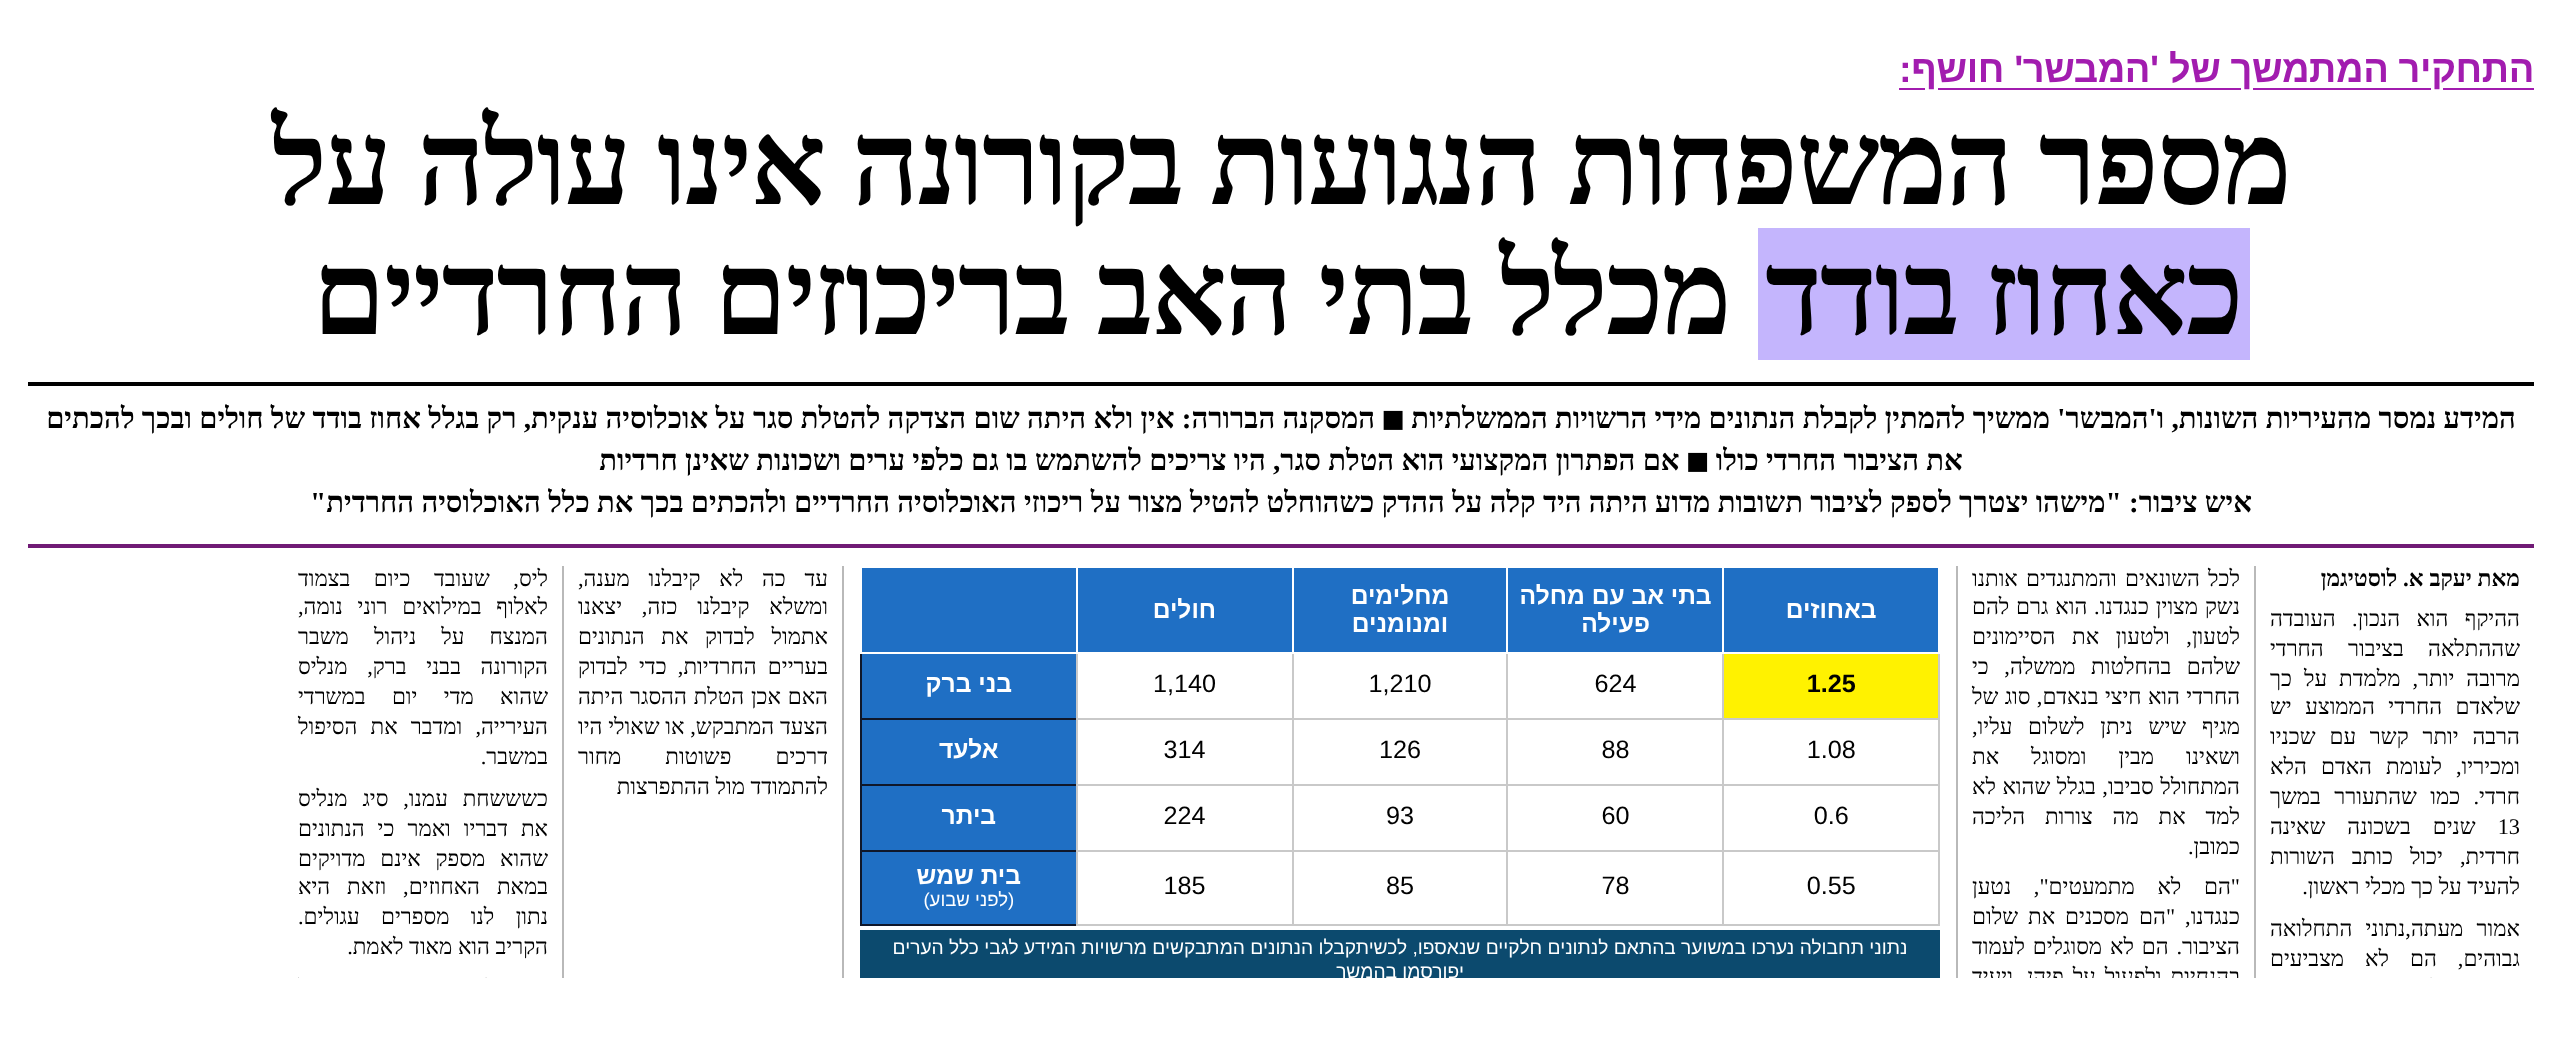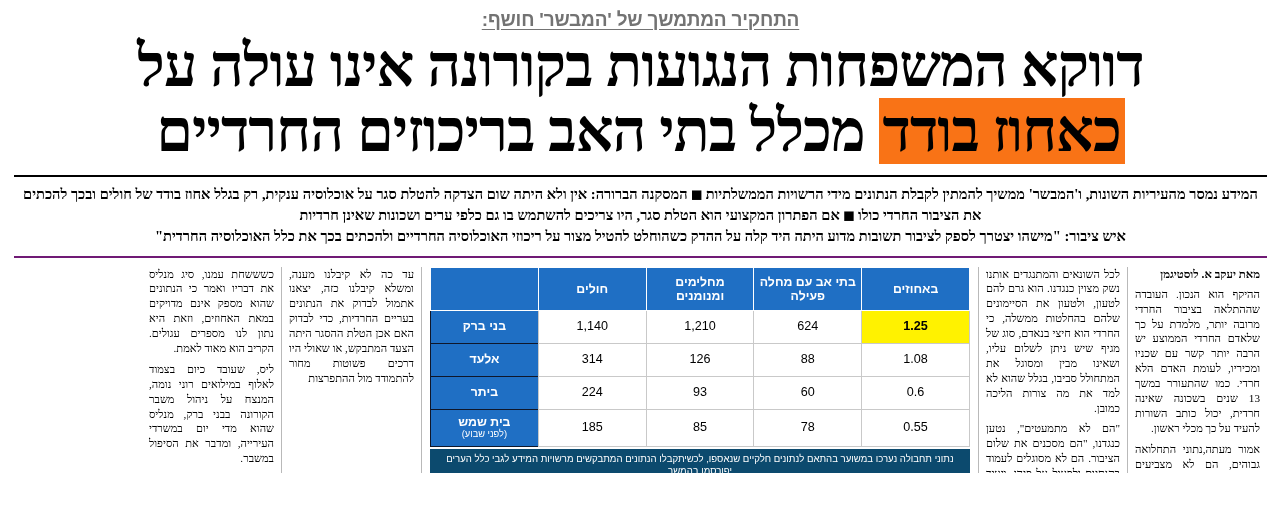--- a/index.html
+++ b/index.html
@@ -18,26 +18,26 @@
   .page {
     width: 1281px;
     height: 524px;
     position: relative;
     box-sizing: border-box;
     padding: 0 14px;
   }
 
   
   .kicker {
-    text-align: center;
+    text-align: right;
     font-family: "Liberation Sans", "DejaVu Sans", sans-serif;
     font-weight: bold;
     font-size: 19px;
-    color: #737373;
-    padding-top: 9px;
+    color: #a21caf;
+    padding-top: 25px;
     letter-spacing: -0.2px;
   }
   .kicker .u {
     text-decoration: underline;
     text-underline-offset: 3px;
   }
 
   
   .headline {
     text-align: center;
@@ -47,21 +47,21 @@
     line-height: 1.06;
     letter-spacing: -1px;
     margin-top: 4px;
     white-space: nowrap;
   }
   .headline .line2 {
     display: block;
     margin-top: 2px;
   }
   .hl-highlight {
-    background: #f97316;
+    background: #c4b5fd;
     padding: 0 4px;
   }
 
   
   .standfirst {
     margin-top: 13px;
     border-top: 2px solid #000;
     border-bottom: 2px solid #701a75;
     padding: 7px 4px 8px 4px;
     font-family: "Liberation Serif", "DejaVu Serif", serif;
@@ -180,21 +180,21 @@
 </head>
 <body>
 
 <div class="page">
 
   <div class="kicker">
     <span class="u">התחקיר המתמשך של 'המבשר' חושף:</span>
   </div>
 
   <div class="headline">
-    <span>דווקא המשפחות הנגועות בקורונה אינו עולה על</span>
+    <span>מספר המשפחות הנגועות בקורונה אינו עולה על</span>
     <span class="line2">
       <span class="hl-highlight">כאחוז בודד</span>
       <span>מכלל בתי האב בריכוזים החרדיים</span>
     </span>
   </div>
 
   <div class="standfirst">
     <span>המידע נמסר מהעיריות השונות, ו'המבשר' ממשיך להמתין לקבלת הנתונים מידי הרשויות הממשלתיות</span><span class="sep">◼</span><span>המסקנה הברורה: אין ולא היתה שום הצדקה להטלת סגר על אוכלוסיה ענקית, רק בגלל אחוז בודד של חולים ובכך להכתים את הציבור החרדי כולו</span><span class="sep">◼</span><span>אם הפתרון המקצועי הוא הטלת סגר, היו צריכים להשתמש בו גם כלפי ערים ושכונות שאינן חרדיות</span><br>
     <span>איש ציבור: "מישהו יצטרך לספק לציבור תשובות מדוע היתה היד קלה על ההדק כשהוחלט להטיל מצור על ריכוזי האוכלוסיה החרדיים ולהכתים בכך את כלל האוכלוסיה החרדית"</span>
   </div>
@@ -270,19 +270,19 @@
 
     <div class="vline"></div>
 
     <div class="col col-5">
       <p>עד כה לא קיבלנו מענה, ומשלא קיבלנו כזה, יצאנו אתמול לבדוק את הנתונים בעריים החרדיות, כדי לבדוק האם אכן הטלת ההסגר היתה הצעד המתבקש, או שאולי היו דרכים פשוטות מחור להתמודד מול ההתפרצות</p>
     </div>
 
     <div class="vline"></div>
 
     <div class="col col-6">
+      <p>ליס, שעובד כיום בצמוד לאלוף במילואים רוני נומה, המנצח על ניהול משבר הקורונה בבני ברק, מנליס שהוא מדי יום במשרדי העירייה, ומדבר את הסיפול במשבר.</p>
       <p>כשששחת עמנו, סיג מנליס את דבריו ואמר כי הנתונים שהוא מספק אינם מדויקים במאת האחוזים, וזאת היא נתון לנו מספרים עגולים. הקריב הוא מאוד לאמת.</p>
-      <p>ליס, שעובד כיום בצמוד לאלוף במילואים רוני נומה, המנצח על ניהול משבר הקורונה בבני ברק, מנליס שהוא מדי יום במשרדי העירייה, ומדבר את הסיפול במשבר.</p>
       <p>נכון לערבים האחרון של משבר הבריאות לגבי התחלואה בקורונה בפלילית לפי ערים, בבני ברק הגיעו אלה מספר הכל 2,307 חולי קורונה מאז תחילת המגפה.</p>
     </div>
 
   </div>
 </div>
 
 </body></html>

